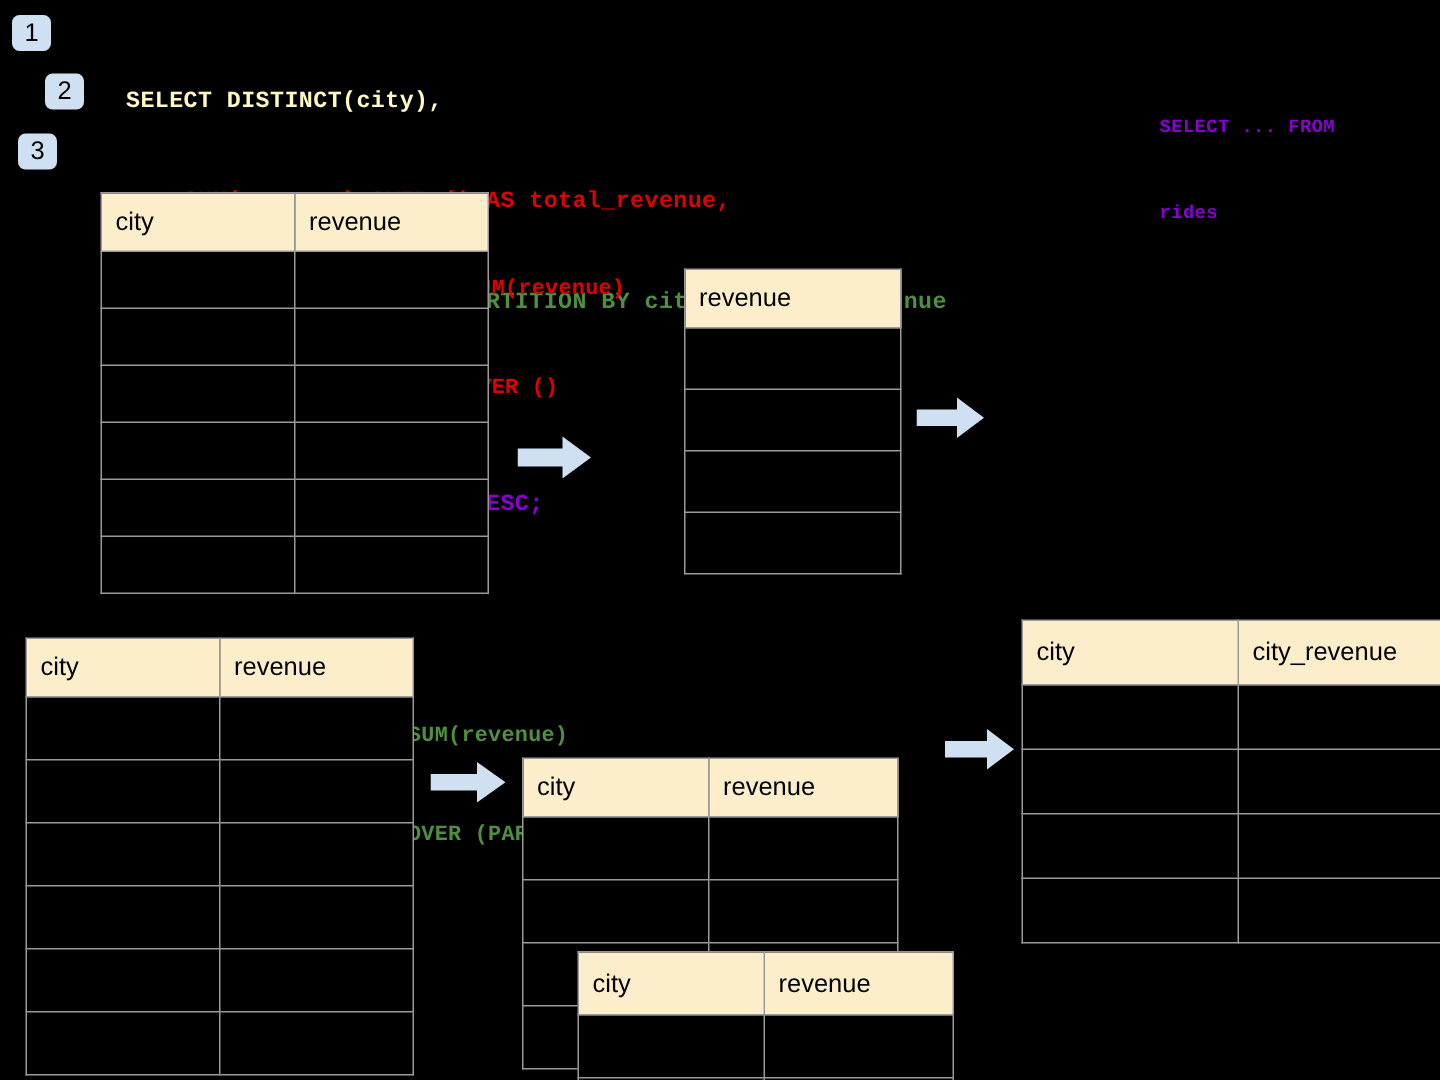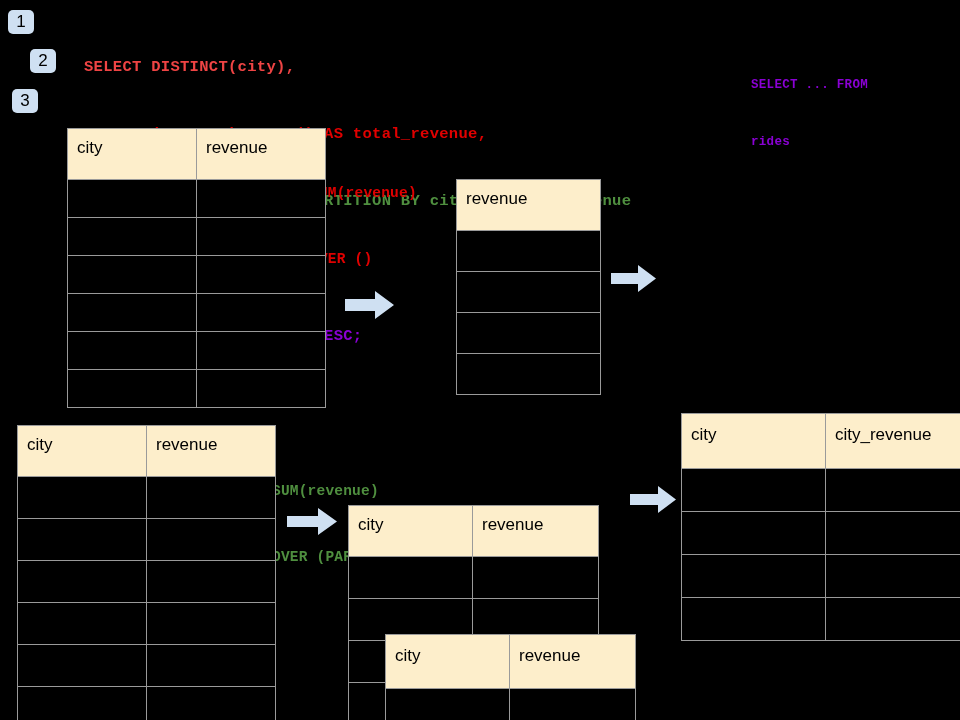--- a/index.html
+++ b/index.html
@@ -75,21 +75,21 @@
   .tbl td {
     border: 1px solid #9a9a9a;
     padding: 0;
     background: #000000;
   }
   .tbl .hdr td {
     background: #fdeecb;
     color: #000000;
     font-family: "Liberation Sans", sans-serif;
     font-size: 17px;
-    padding: 0 0 12px 9px;
+    padding: 0 0 0 9px;
     vertical-align: middle;
     border-bottom: 1px solid #9a9a9a;
   }
 
   
   .arrow {
     position: absolute;
   }
 </style>
 </head>
@@ -101,28 +101,28 @@
     <span>1</span>
   </div>
   <div class="badge" style="left:30px; top:49px;">
     <span>2</span>
   </div>
   <div class="badge" style="left:12px; top:89px;">
     <span>3</span>
   </div>
 
   <div class="sql" style="left:84px; top:11px;">
-    <div class="sql-line" style="color:#ef4444;">SELECT DISTINCT(city),</div>
+    <div class="sql-line" style="color:#fef9c3;">SELECT DISTINCT(city),</div>
     <div class="sql-line" style="color:#e00000;">    SUM(revenue) OVER () AS total_revenue,</div>
     <div class="sql-line" style="color:#4f8f3f;">    SUM(revenue) OVER (PARTITION BY city) as city_revenue</div>
     <div class="sql-line" style="color:#8a00d4;">  FROM rides</div>
     <div class="sql-line" style="color:#8a00d4;">  ORDER by city_revenue DESC;</div>
   </div>
 
-  <div class="sql-small" style="left:751px; top:38px; color:#8a00d4;">
+  <div class="sql-small" style="left:773px; top:38px; color:#8a00d4;">
     <div class="sql-line">SELECT ... FROM</div>
     <div class="sql-line">rides</div>
   </div>
 
   <div class="callout" style="left:310px; top:138px; color:#e00000;">
     <div class="sql-line">SUM(revenue)</div>
     <div class="sql-line">OVER ()</div>
   </div>
 
   <div class="callout" style="left:272px; top:436px; color:#4f8f3f;">

